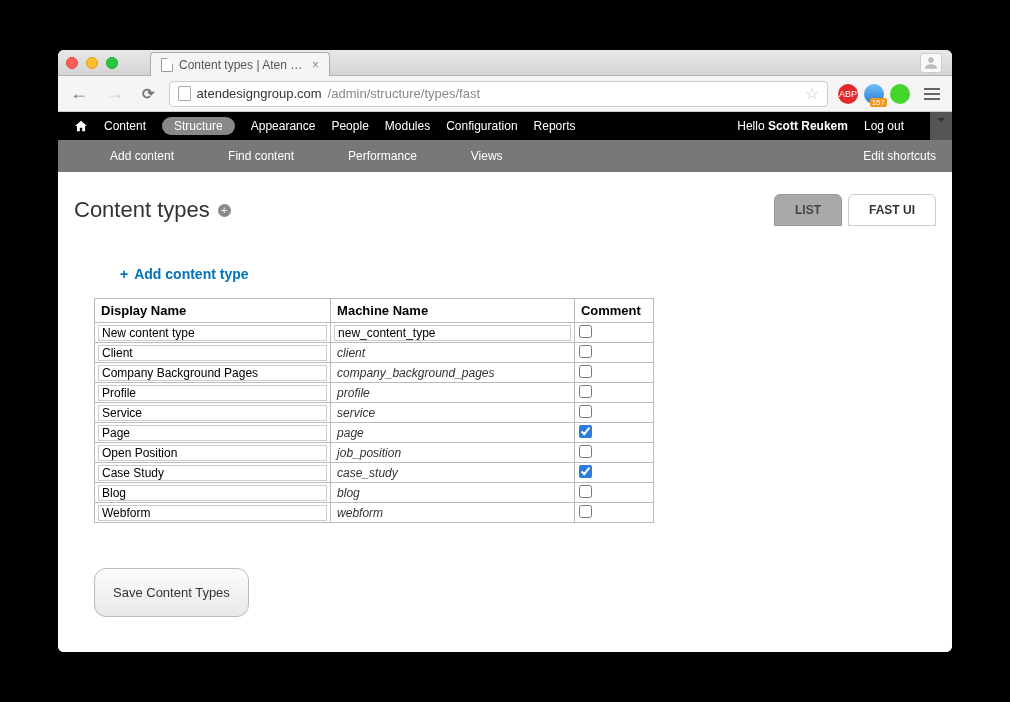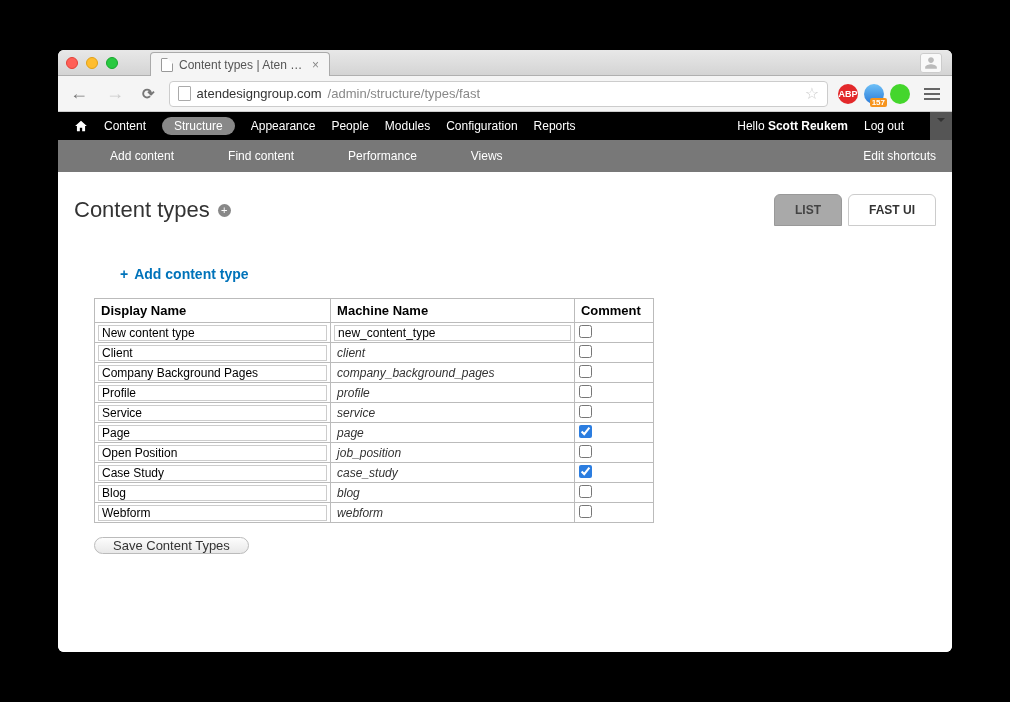--- a/index.html
+++ b/index.html
@@ -91,21 +91,21 @@
       gap: 6px;
       color: #555;
       font-size: 13px;
       text-align: right;
     }
     .url-field .page-ico{width:13px;height:15px;border:1px solid #aaa;border-radius:1px;}
     .url-field .host{color:#333;}
     .url-field .path{color:#888;}
     .url-field .star{margin-left:auto;color:#ccc;font-size:16px;}
     .ext-icons{display:flex;gap:6px;align-items:center;}
-    .ext{width:20px;height:20px;border-radius:50%;display:flex;align-items:center;justify-content:center;font-size:9px;font-weight:bold;color:#fff;}
+    .ext{width:20px;height:20px;border-radius:50%;display:flex;align-items:center;justify-content:center;font-size:9px;font-weight:normal;color:#fff;}
     .ext.abp{background:#e3292b;}
     .ext.globe{background:linear-gradient(#6ec0f7,#2b7bd8);position:relative;}
     .ext.globe::after{content:attr(data-badge);position:absolute;bottom:-3px;right:-3px;background:#f7941d;color:#fff;font-size:8px;padding:0 2px;border-radius:2px;}
     .ext.talk{background:#44d62c;}
     .hamburger{display:flex;flex-direction:column;gap:3px;cursor:pointer;padding:4px;}
     .hamburger span{width:16px;height:2px;background:#666;}
     
     .admin-top {
       height: 28px;
       background: #000;
@@ -149,21 +149,21 @@
     th{text-align:left;font-size:13px;font-weight:bold;padding:4px 6px;border:1px solid #bbb;background:#fff;}
     td{border:1px solid #bbb;padding:1px 3px;font-size:12px;vertical-align:middle;height:20px;}
     td.machine{font-style:italic;color:#333;padding-left:6px;}
     td.chk{text-align:left;padding-left:4px;width:80px;}
     .txt-input{width:100%;border:1px solid #ccc;font-size:12px;padding:0px 3px;height:16px;font-family:inherit;}
     input[type=checkbox]{accent-color:#2b7de0;}
     .save-row{margin:14px 0 0 20px;}
     .save-btn{
       background:linear-gradient(#fdfdfd,#e8e8e8);
       border:1px solid #bbb;border-radius:12px;
-      padding:0 18px;font-size:13px;color:#333;cursor:pointer;
+      padding:16px 18px;font-size:13px;color:#333;cursor:pointer;margin-top:31px;
     }
   </style>
 </head>
 <body>
 
 <div class="window">
 
   <div class="titlebar">
     <div class="traffic-lights">
       <div class="dot red"></div>

